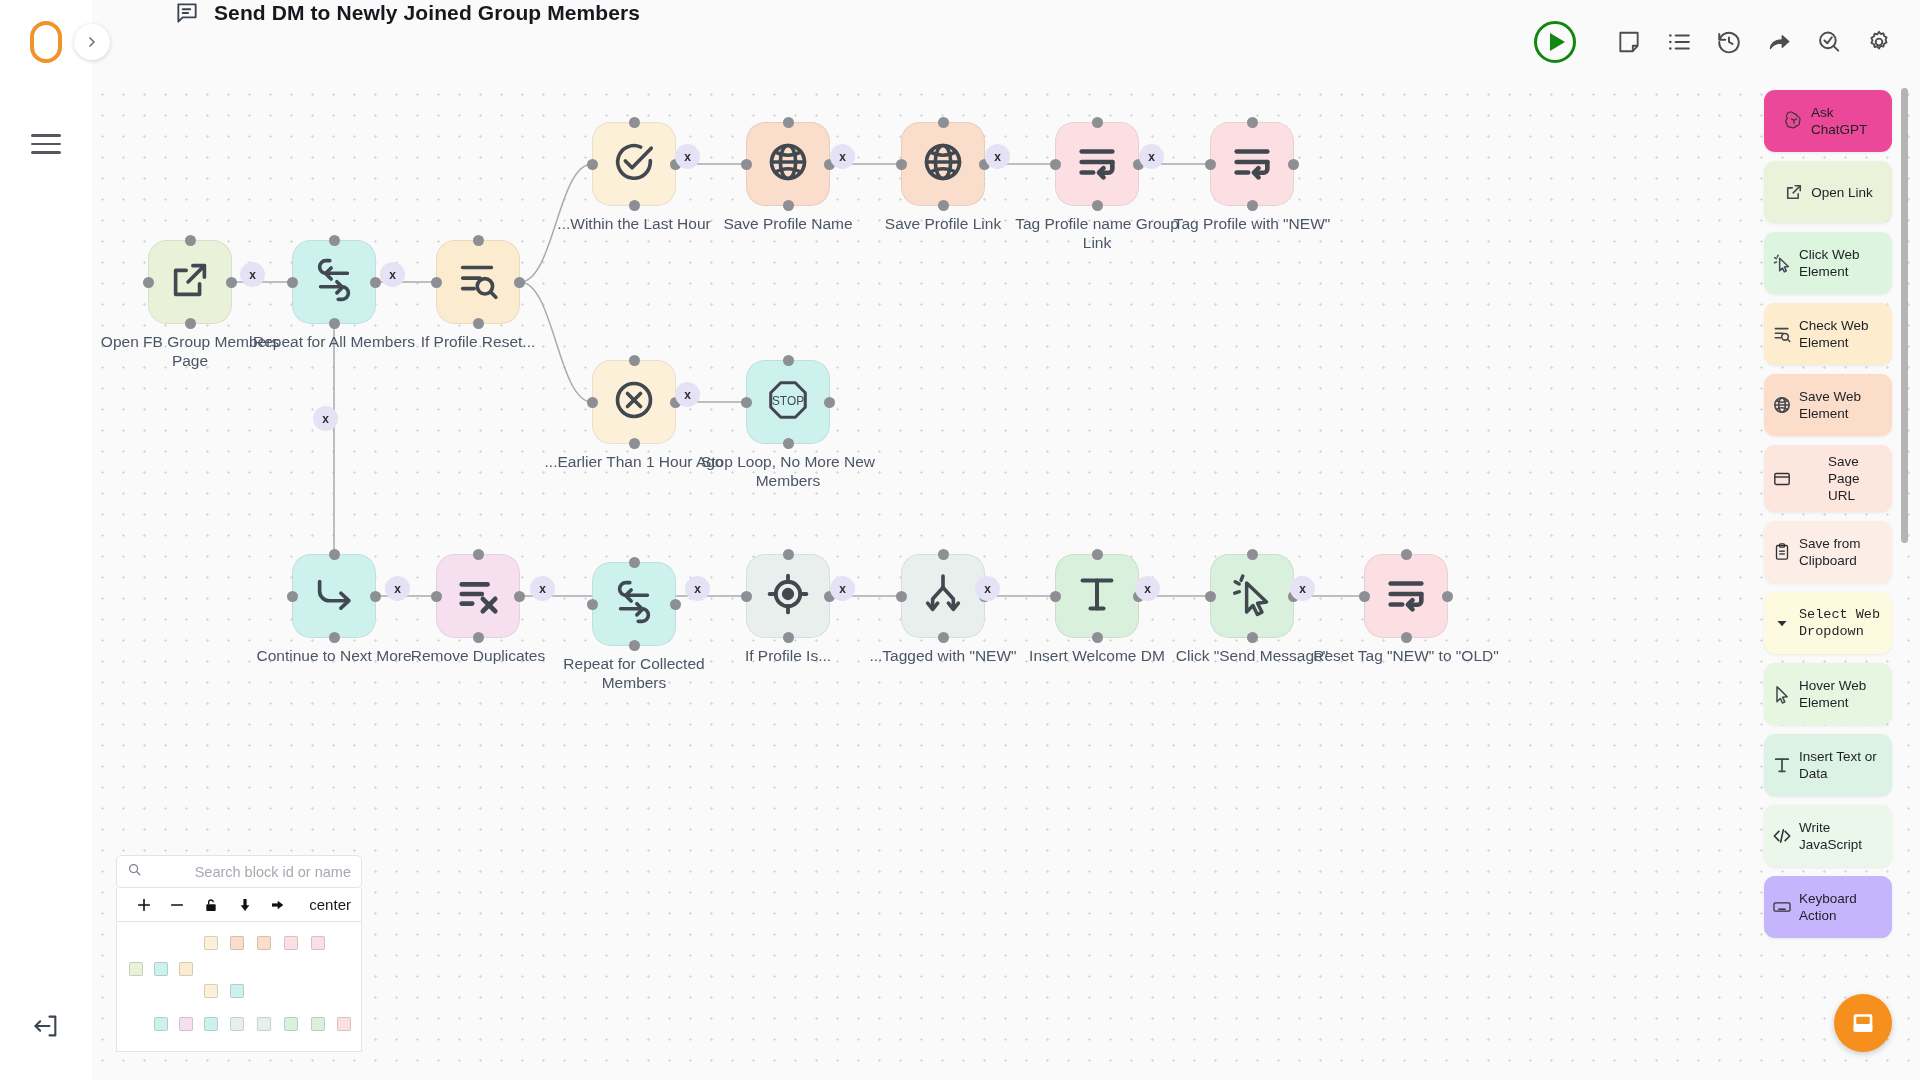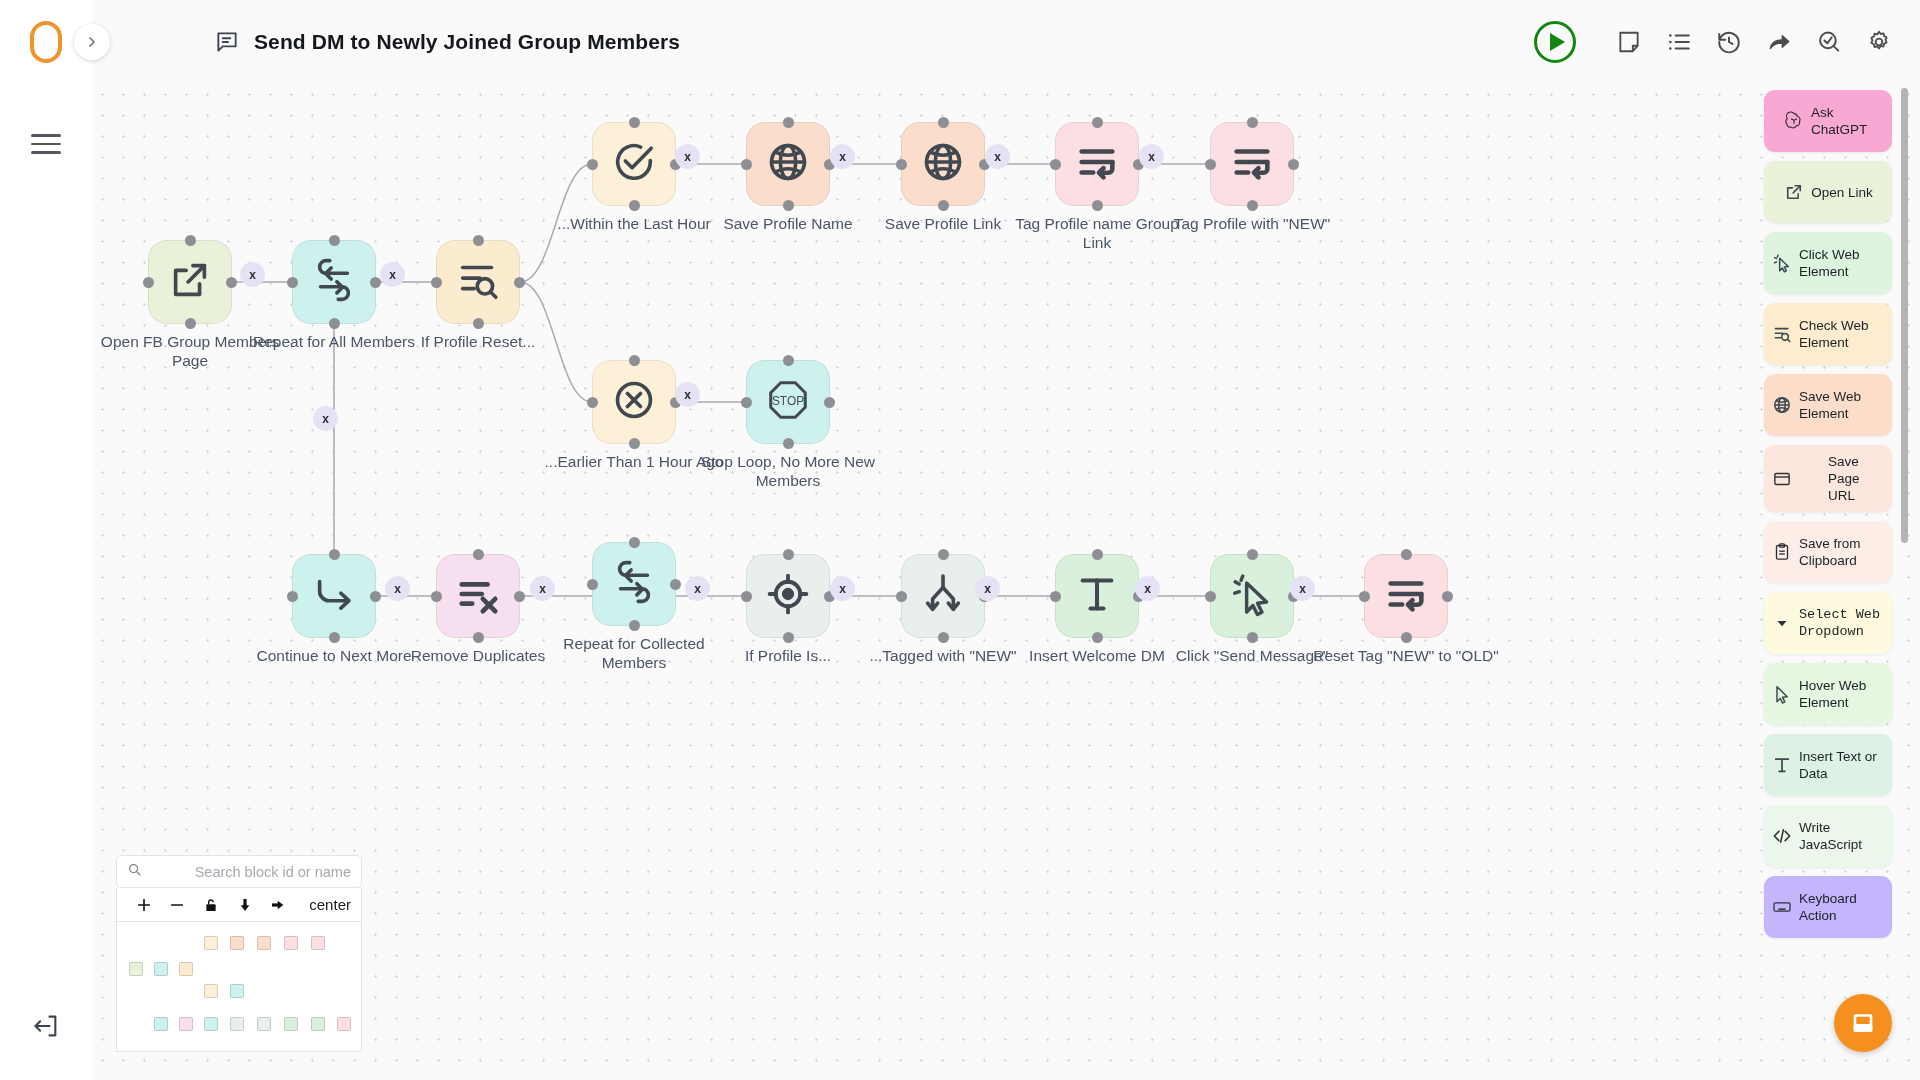--- a/index.html
+++ b/index.html
@@ -6,23 +6,22 @@
   html, body {
     width: 1920px; height: 1080px;
     font-family: "Liberation Sans", sans-serif;
     background: #ffffff; overflow: hidden;
   }
   #app { position: relative; width: 1920px; height: 1080px; }
 
   
   .header {
     position: absolute; top: 0; left: 0; width: 1920px; height: 84px;
-    background: #fafafa; display: flex; align-items: center;
+    background: #fafafa; display: flex; align-items: flex-start;
     z-index: 40;
-    gap: 40px;
   }
   .logo-zone {
     width: 92px; height: 84px; display: flex; align-items: center;
     justify-content: center; background: #ffffff;
   }
   .logo-ring {
     width: 32px; height: 42px; border: 4px solid #f0932b;
     border-radius: 16px;
   }
   .collapse-btn {
@@ -468,21 +467,21 @@
                 <line x1="14.5" y1="14.5" x2="21" y2="21"></line>
                 <line x1="21" y1="14.5" x2="14.5" y2="21"></line>
               </svg></span>
        <span class="port t"></span>
        <span class="port b"></span>
        <span class="port l"></span>
        <span class="port r"></span>
      </div>
      <div class="label">Remove Duplicates</div>
         </div>
-        <div class="node" style="left: 500px; top: 458px;">
+        <div class="node" style="left: 500px; top: 478px;">
           <div class="box" style="background:#cdf2ee">
        <span><svg viewBox="0 0 24 24" fill="none" stroke="#42484f" stroke-width="1.9" stroke-linecap="round" stroke-linejoin="round">
                 <path d="M19 8.5H7.8a3.3 3.3 0 0 1 0-6.6h2"></path>
                 <polyline points="10.5 5.7 7.6 8.6 10.5 11.5"></polyline>
                 <path d="M5 15.5h11.2a3.3 3.3 0 0 1 0 6.6h-2"></path>
                 <polyline points="13.5 18.7 16.4 15.8 13.5 12.9"></polyline>
               </svg></span>
        <span class="port t"></span>
        <span class="port b"></span>
        <span class="port l"></span>
@@ -649,21 +648,21 @@
           <div class="mm" style="left: 140px; top: 95px; background: rgb(232, 239, 237);"></div>
           <div class="mm" style="left: 167px; top: 95px; background: rgb(217, 240, 220);"></div>
           <div class="mm" style="left: 194px; top: 95px; background: rgb(217, 240, 220);"></div>
           <div class="mm" style="left: 220px; top: 95px; background: rgb(251, 223, 227);"></div>
         </div>
     </div>
   </div>
 
   <div class="right-panel">
     <div class="rp-inner" id="rp-inner">
-        <div class="act" style="background: #f9a8d4; padding-left: 20px;">
+        <div class="act" style="background: #ec4899; padding-left: 20px;">
           <span class="ai">
             <svg viewBox="0 0 24 24" fill="none" stroke="#2e3238" stroke-width="1.35" stroke-linejoin="round">
               <path d="M12 3.2a4 4 0 0 1 3.9 3.1 4 4 0 0 1 2.7 6.2 4 4 0 0 1-3.9 5.3 4 4 0 0 1-6.2 1.5 4 4 0 0 1-5.1-4 4 4 0 0 1 .6-6.3A4 4 0 0 1 12 3.2z"></path>
               <path d="M8.4 9.2 12 11.2l3.6-2M12 11.2v4.2"></path>
             </svg>
           </span>
      <span class="al">Ask ChatGPT</span>
         </div>
         <div class="act" style="background: rgb(234, 243, 217); justify-content: center;">
           <span class="ai">

